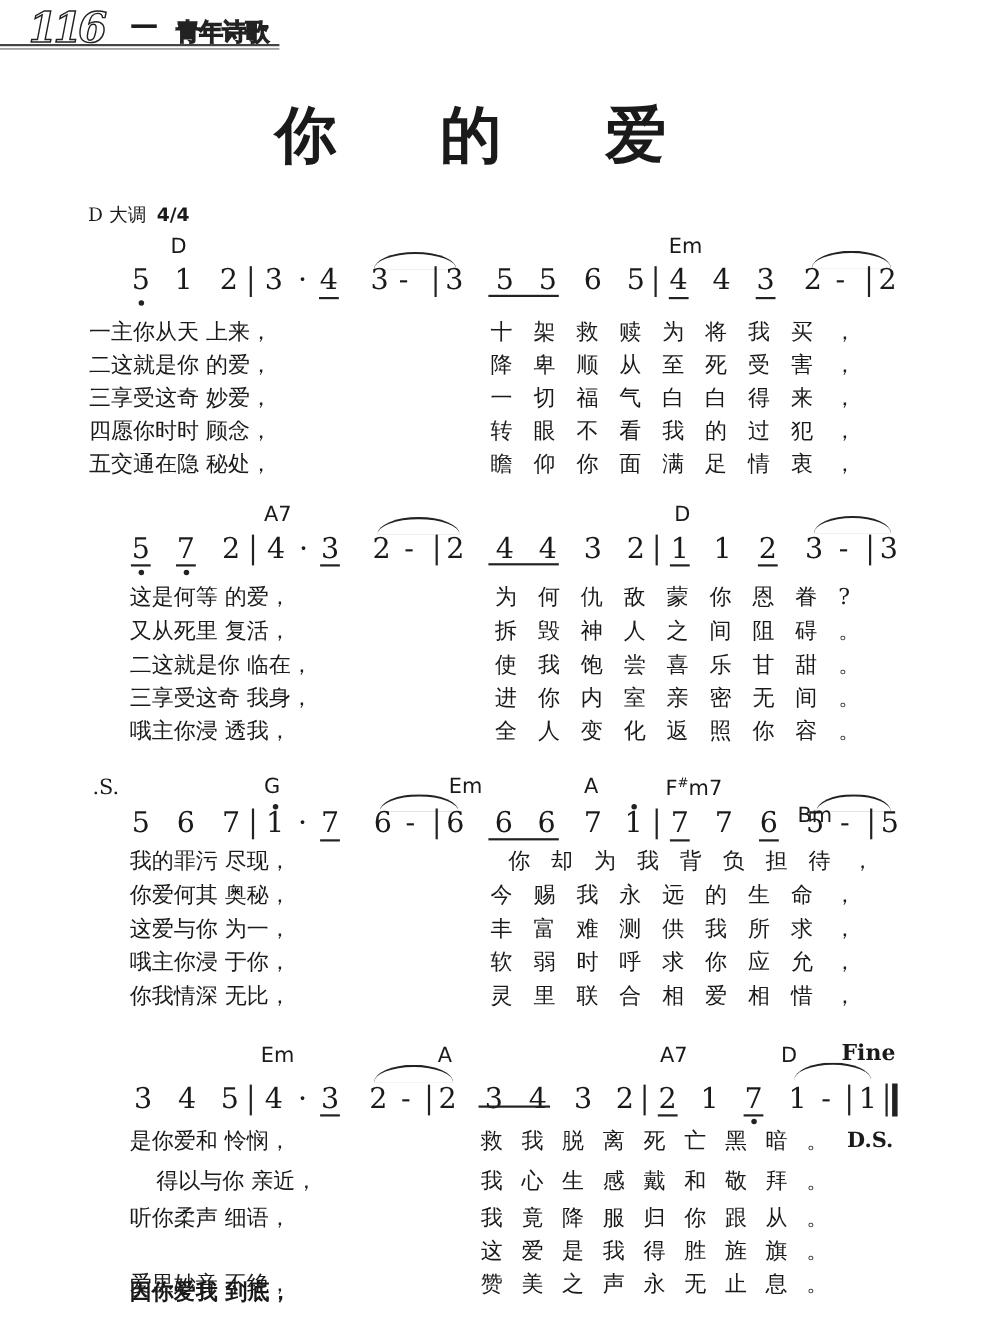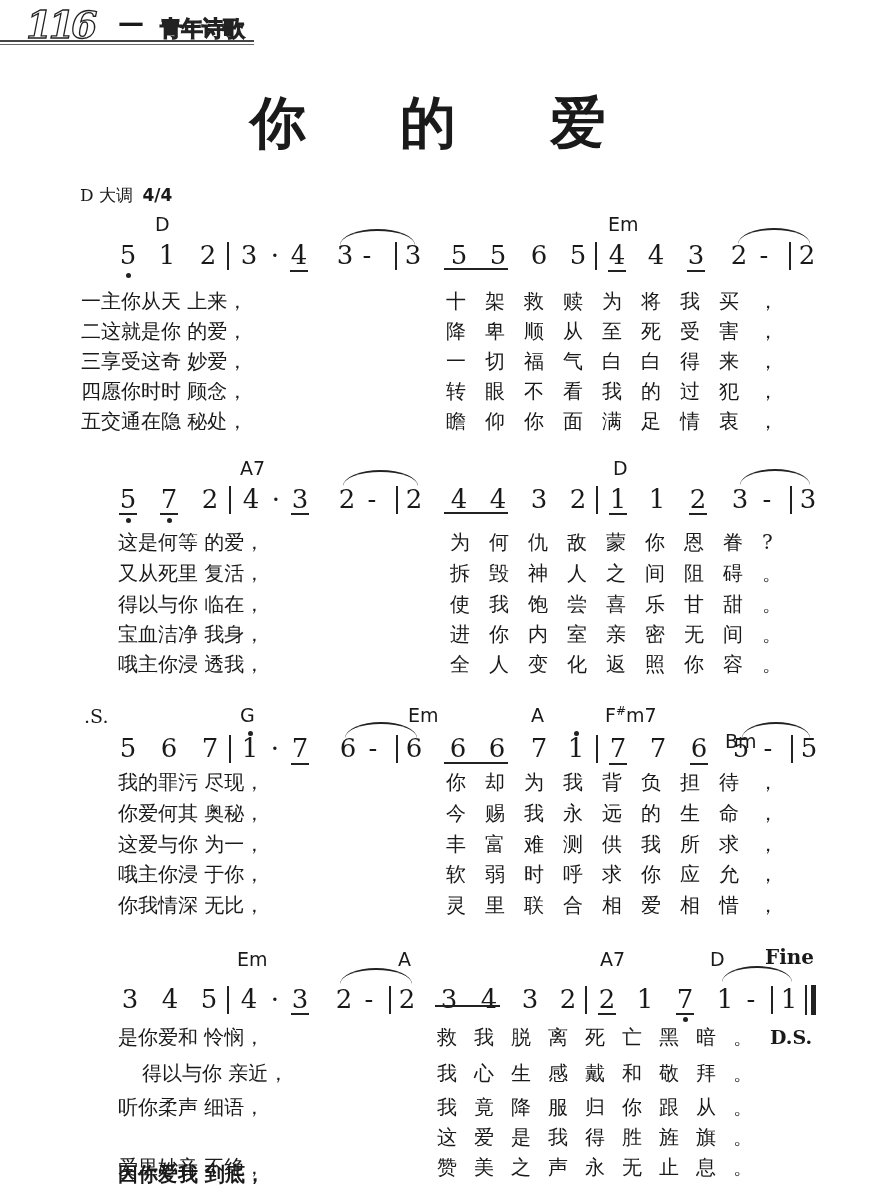--- a/index.html
+++ b/index.html
@@ -123,22 +123,22 @@
   <div class="abs note" style="left:686px;top:484px;">2</div>
   <div class="abs ul" style="left:689px;top:513px;width:18px;"></div>
   <div class="abs tie" style="left:740px;top:469px;width:70px;"></div>
   <div class="abs note" style="left:728px;top:484px;">3</div>
   <div class="abs note" style="left:755px;top:484px;">-</div>
   <div class="abs bar" style="left:790px;top:486px;"></div>
   <div class="abs note" style="left:796px;top:484px;">3</div>
 
   <div class="abs lyric" style="left:118px;top:529px;">这是何等 的爱，</div>
   <div class="abs lyric" style="left:118px;top:560px;">又从死里 复活，</div>
-  <div class="abs lyric" style="left:118px;top:591px;">得以与你 临在，</div>
-  <div class="abs lyric" style="left:118px;top:621px;">宝血洁净 我身，</div>
+  <div class="abs lyric" style="left:118px;top:591px;">二这就是你 临在，</div>
+  <div class="abs lyric" style="left:118px;top:621px;">三享受这奇 我身，</div>
   <div class="abs lyric" style="left:118px;top:651px;">哦主你浸 透我，</div>
   <div class="abs lyric" style="left:450px;top:529px;letter-spacing:19px;">为何仇敌蒙你恩眷?</div>
   <div class="abs lyric" style="left:450px;top:560px;letter-spacing:19px;">拆毁神人之间阻碍。</div>
   <div class="abs lyric" style="left:450px;top:591px;letter-spacing:19px;">使我饱尝喜乐甘甜。</div>
   <div class="abs lyric" style="left:450px;top:621px;letter-spacing:19px;">进你内室亲密无间。</div>
   <div class="abs lyric" style="left:450px;top:651px;letter-spacing:19px;">全人变化返照你容。</div>
 </div>
 
 <div>
   <div class="abs marker" style="left:84px;top:705px;">.S.</div>
@@ -178,21 +178,21 @@
   <div class="abs note" style="left:729px;top:733px;">5</div>
   <div class="abs note" style="left:756px;top:733px;">-</div>
   <div class="abs bar" style="left:791px;top:735px;"></div>
   <div class="abs note" style="left:797px;top:733px;">5</div>
 
   <div class="abs lyric" style="left:118px;top:769px;">我的罪污 尽现，</div>
   <div class="abs lyric" style="left:118px;top:800px;">你爱何其 奥秘，</div>
   <div class="abs lyric" style="left:118px;top:831px;">这爱与你 为一，</div>
   <div class="abs lyric" style="left:118px;top:861px;">哦主你浸 于你，</div>
   <div class="abs lyric" style="left:118px;top:892px;">你我情深 无比，</div>
-  <div class="abs lyric" style="left:446px;top:769px;letter-spacing:19px;">你却为我背负担待，</div>
+  <div class="abs lyric" style="left:462px;top:769px;letter-spacing:19px;">你却为我背负担待，</div>
   <div class="abs lyric" style="left:446px;top:800px;letter-spacing:19px;">今赐我永远的生命，</div>
   <div class="abs lyric" style="left:446px;top:831px;letter-spacing:19px;">丰富难测供我所求，</div>
   <div class="abs lyric" style="left:446px;top:861px;letter-spacing:19px;">软弱时呼求你应允，</div>
   <div class="abs lyric" style="left:446px;top:892px;letter-spacing:19px;">灵里联合相爱相惜，</div>
 </div>
 
 <div>
   <div class="abs chord" style="left:237px;top:948px;">Em</div>
   <div class="abs chord" style="left:398px;top:948px;">A</div>
   <div class="abs chord" style="left:600px;top:948px;">A7</div>

